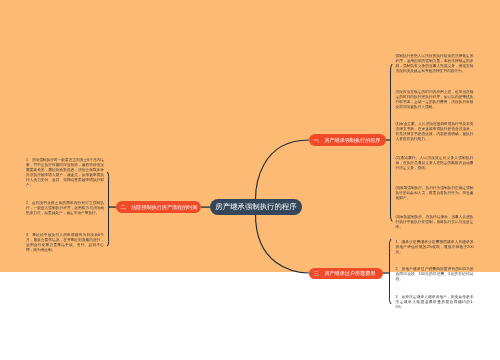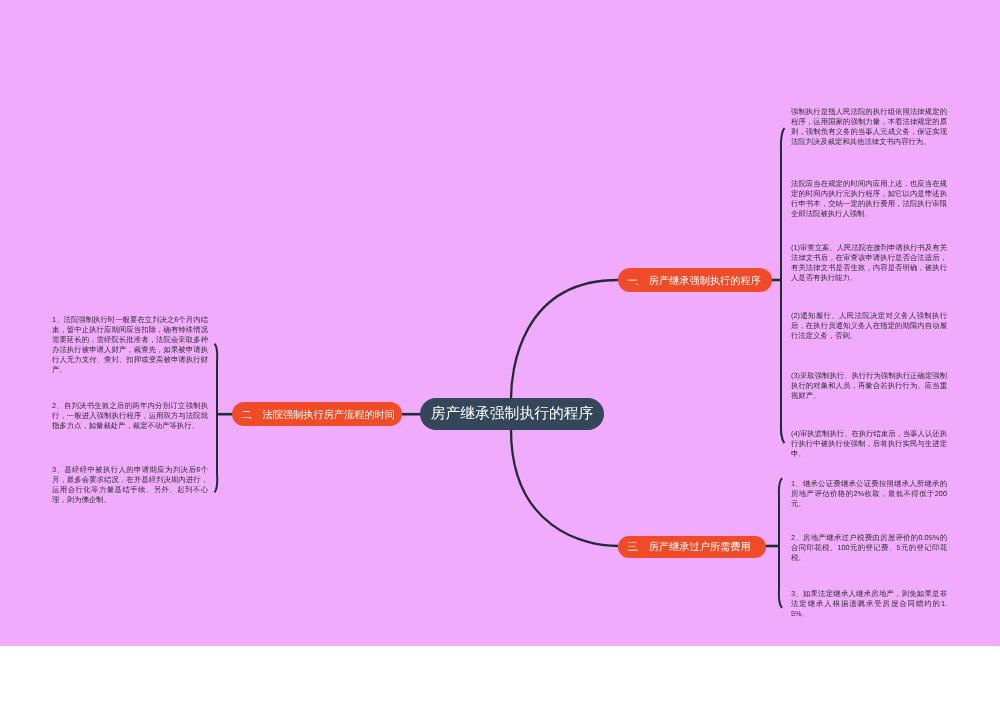--- a/index.html
+++ b/index.html
@@ -1,20 +1,20 @@
 <!DOCTYPE html>
 <html><head>
 <meta charset="utf-8">
 <title>mindmap</title>
 <style>
   html,body{margin:0;padding:0;background:#fff;}
   body{width:500px;height:360px;overflow:hidden;
        font-family:"Liberation Sans",sans-serif;
        -webkit-font-smoothing:antialiased;}
-  #stage{position:relative;width:500px;height:323px;background:#f0abfc;}
+  #stage{position:relative;width:500px;height:272px;background:#fdba74;}
   svg#links{position:absolute;left:0;top:0;width:500px;height:360px;overflow:visible;}
 
   .node{position:absolute;display:flex;align-items:center;justify-content:center;
         box-sizing:border-box;white-space:nowrap;z-index:5;}
   .node span{filter:grayscale(1);}
   .node-center{background:#33465a;border-radius:999px;color:#fff;
                font-size:7.4px;}
   .node-branch{background:#ef4b28;border-radius:999px;color:#fff;font-size:5.1px;
                justify-content:flex-start;padding-left:4.6px;}
   .node-branch .bidx{margin-right:3.6px;font-size:5.1px;letter-spacing:-1.5px;}

